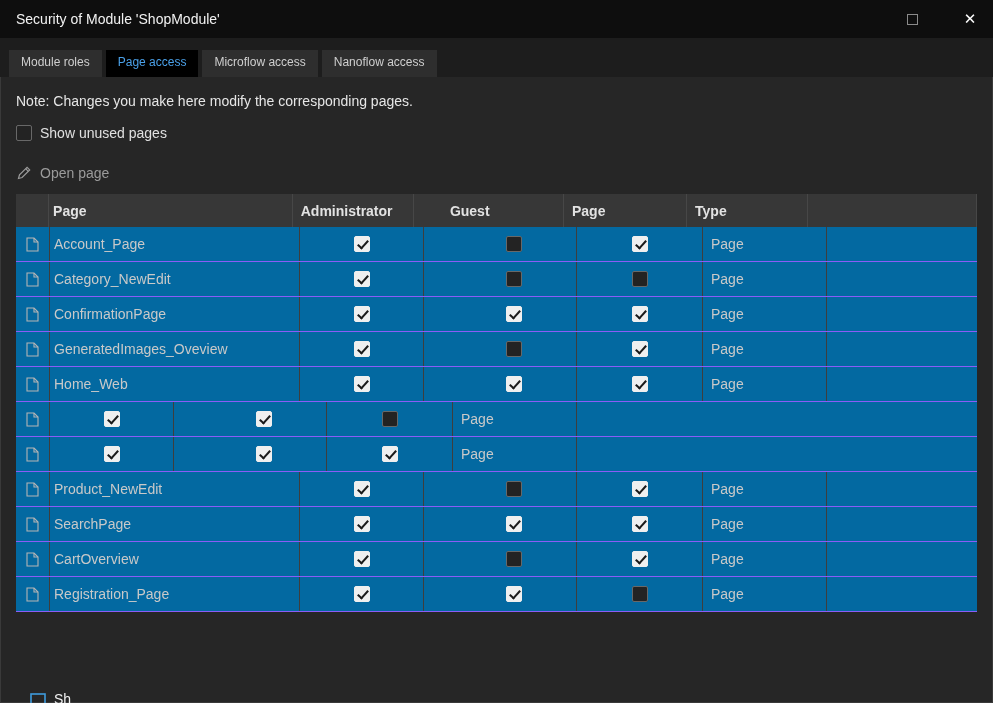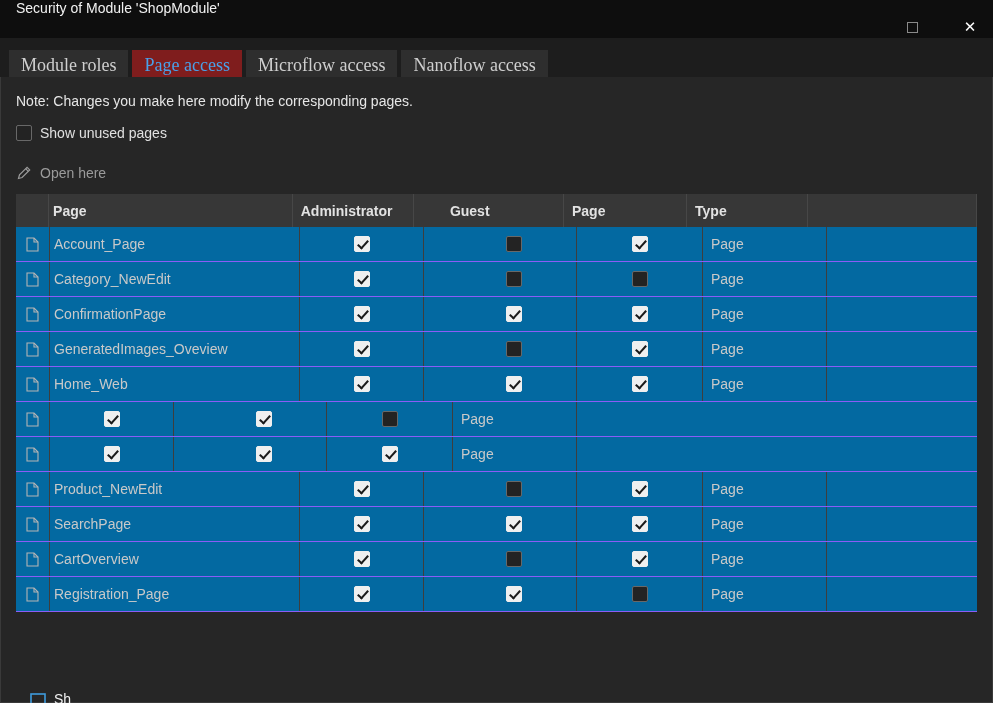--- a/index.html
+++ b/index.html
@@ -16,24 +16,23 @@
     position: relative;
     width: 993px; height: 703px;
     background: #262626;
     box-shadow: inset 0 0 0 1px #3a3a3a;
   }
   
   .titlebar {
     height: 38px;
     background: #0e0e0e;
     display: flex;
-    align-items: flex-start;
+    align-items: center;
     padding-left: 16px;
     color: #f2f2f2;
-    flex-direction: column;
   }
   .title { font-size: 14px; }
   .winbtns {
     margin-left: auto;
     display: flex;
     align-items: center;
     height: 100%;
   }
   .winbtn {
     width: 46px; height: 100%;
@@ -52,28 +51,27 @@
     background: #1d1d1d;
     padding: 11px 8px 0 8px;
     display: flex;
     height: 39px;
   }
   .tab {
     background: #2e2e2e;
     color: #cfcfcf;
     padding: 5px 12px 7px 12px;
     margin-right: 2px;
-    font-size: 18px;
+    font-size: 12px;
     cursor: default;
     border: 1px solid #1d1d1d;
     border-bottom: none;
-    font-family: Liberation Serif, serif;
   }
   .tab.active {
-    background: #7f1d1d;
+    background: #000000;
     color: #4aa0e8;
   }
   
   .content { padding: 0 16px; }
   .note {
     padding-top: 16px;
     color: #e6e6e6;
   }
   .show-unused {
     margin-top: 16px;
@@ -191,21 +189,21 @@
     </div>
 
     <div class="toolbar">
       <div class="open-page">
         <span>
           <svg width="16" height="16" viewBox="0 0 16 16">
             <path d="M2.5 13.5 l1-3.6 7.6-7.6 2.6 2.6-7.6 7.6 z" fill="none" stroke="#9b9b9b" stroke-width="1.2"></path>
             <path d="M9.7 3.7 l2.6 2.6" fill="none" stroke="#9b9b9b" stroke-width="1.2"></path>
           </svg>
         </span>
-        <span>Open here</span>
+        <span>Open page</span>
       </div>
     </div>
 
     <div class="table">
       <div class="thead">
         <div class="cell icon-cell"></div>
         <div class="cell page-cell">Page</div>
         <div class="cell cb-cell col-admin" style="justify-content:flex-start;padding:0 8px;">Administrator</div>
         <div class="cell cb-cell col-guest" style="justify-content:flex-start;padding:0 8px;">Guest</div>
         <div class="cell cb-cell col-user" style="justify-content:flex-start;padding:0 8px;">Page</div>

